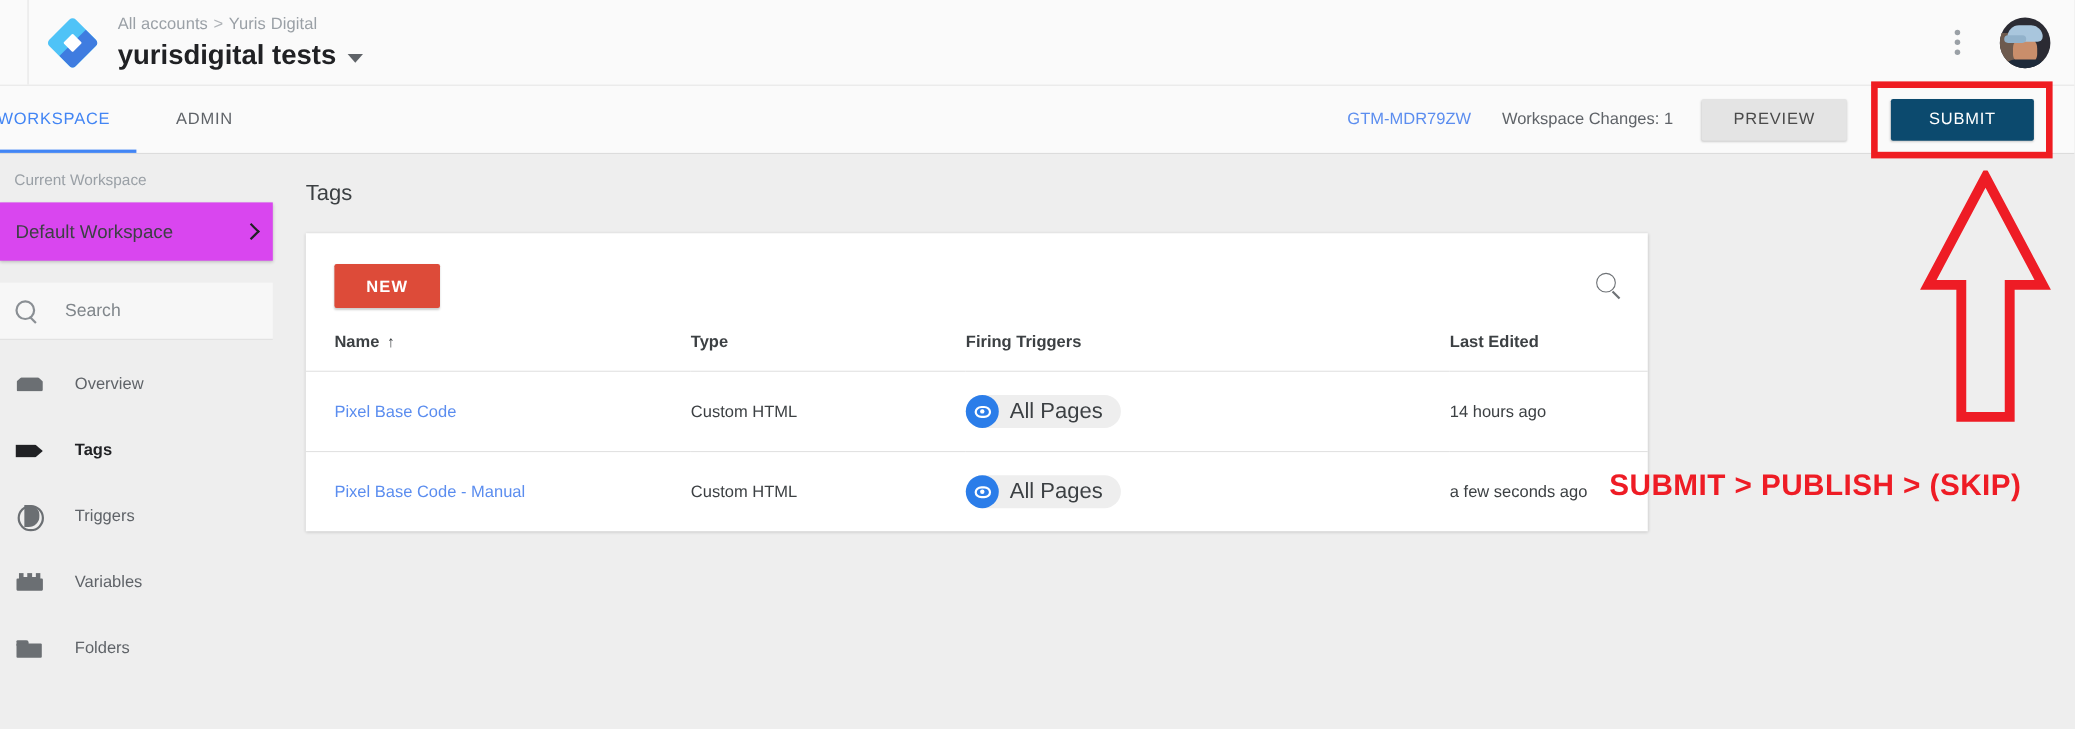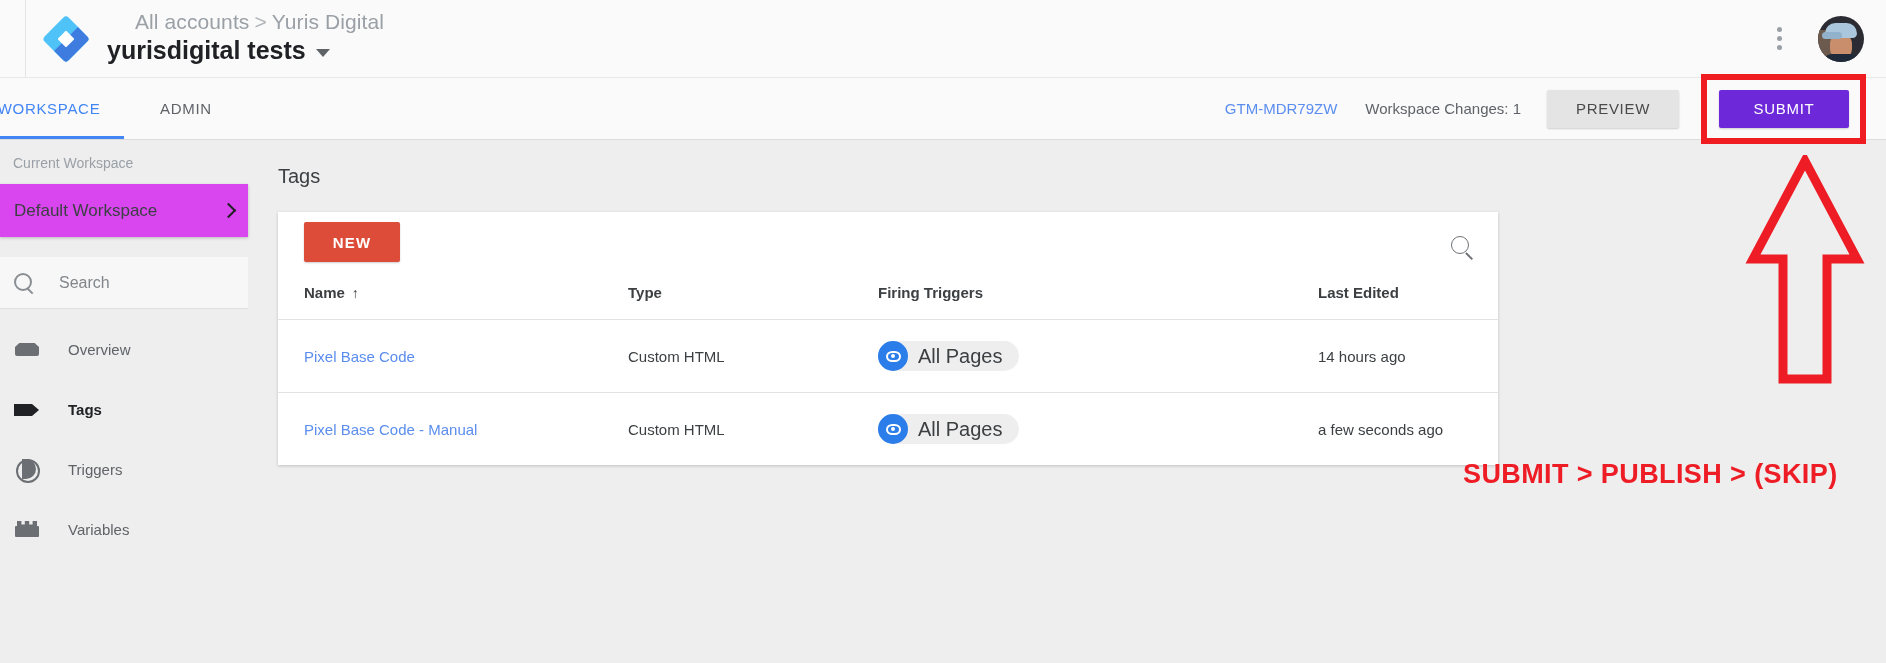--- a/index.html
+++ b/index.html
@@ -36,22 +36,22 @@
     content: ""; position: absolute; right: 0; bottom: 0;
     width: 17px; height: 34px; background: #3f7ce0;
   }
   .gtm-logo .diamond::before {
     content: ""; position: absolute; left: 11px; top: 11px;
     width: 12px; height: 12px; background: #ffffff; z-index: 2;
     border-radius: 1px;
   }
   .titleblock { margin-left: 18px; }
   .breadcrumb {
-    font-size: 21px; color: #9aa0a6; letter-spacing: .1px;
-    line-height: 20px; white-space: nowrap; margin-left: 28px;
+    font-size: 15px; color: #9aa0a6; letter-spacing: .1px;
+    line-height: 20px; white-space: nowrap;
   }
   .breadcrumb .sep { margin: 0 5px; color: #b0b4b8; }
   .acct-title {
     display: flex; align-items: center; gap: 10px;
     margin-top: 2px;
   }
   .acct-title .name {
     font-size: 25px; font-weight: bold; color: #202124; line-height: 32px;
   }
   .caret-down {
@@ -109,21 +109,21 @@
   .ws-changes { font-size: 15px; color: #5f6368; margin-right: 26px; white-space: nowrap; }
   .btn {
     font-size: 15px; letter-spacing: .7px; border: none; cursor: pointer;
     border-radius: 2px; font-family: "Liberation Sans", sans-serif;
   }
   .btn-preview {
     background: #e4e4e4; color: #4a4a4a; width: 132px; height: 38px;
     box-shadow: 0 1px 2px rgba(0,0,0,.18);
   }
   .btn-submit {
-    background: #6d28d9; color: #ffffff; width: 130px; height: 38px;
+    background: #0c4a6e; color: #ffffff; width: 130px; height: 38px;
     box-shadow: 0 1px 2px rgba(0,0,0,.18);
   }
   .submit-wrap {
     margin-left: 22px; padding: 10px 11px 10px 12px;
     border: 6px solid #ef1c21; display: flex; align-items: center;
   }
 
   
   .sidebar {
     position: absolute; left: 0; top: 140px; width: 248px; height: 523px;
@@ -210,21 +210,21 @@
     background:#6b6f73; border-radius:1px;
   }
 
   
   .main { position: absolute; left: 248px; top: 140px; width: 1638px; height: 523px; }
   .page-title { font-size: 20px; color: #3c4043; padding: 25px 0 0 30px; }
   .card {
     position: absolute; left: 30px; top: 72px; width: 1220px;
     background: #ffffff; box-shadow: 0 1px 3px rgba(0,0,0,.2);
   }
-  .card-top { display: flex; align-items: flex-end; padding: 10px 22px 0 26px; }
+  .card-top { display: flex; align-items: center; padding: 28px 22px 0 26px; }
   .btn-new {
     background: #dd4b39; color: #ffffff; width: 96px; height: 40px;
     font-size: 15px; letter-spacing: 1.1px; font-weight: bold;
     border: none; border-radius: 2px; cursor: pointer;
     box-shadow: 0 1px 2px rgba(0,0,0,.2);
     font-family: "Liberation Sans", sans-serif;
   }
   .card-search { margin-left: auto; width: 28px; height: 28px; position: relative; cursor: pointer; }
   .card-search::before {
     content:""; position:absolute; left:3px; top:2px; width:16px; height:16px;
@@ -266,21 +266,21 @@
   .trigger-chip .tbadge .eye::after {
     content:""; width: 4px; height: 4px; border-radius: 50%; background: #ffffff;
   }
   .trigger-chip .tlabel { font-size: 20px; color: #3c4043; margin-left: 10px; }
 
   
   .annot-arrow { position: absolute; left: 1745px; top: 155px; width: 120px; height: 230px; }
   .annot-text {
     position: absolute; left: 1463px; top: 426px;
     font-size: 27px; font-weight: bold; color: #ee1c25;
-    letter-spacing: .4px; white-space: nowrap; margin-top: 33px;
+    letter-spacing: .4px; white-space: nowrap;
   }
 </style>
 </head>
 <body>
 
 <div class="app">
 
   <div class="topbar">
     <div class="left-rail"></div>
 
@@ -355,20 +355,24 @@
         <span class="ico ico-tag"></span>
         <span class="lbl">Tags</span>
       </div>
       <div class="navitem">
         <span class="ico ico-trigger"></span>
         <span class="lbl">Triggers</span>
       </div>
       <div class="navitem">
         <span class="ico ico-var"></span>
         <span class="lbl">Variables</span>
+      </div>
+      <div class="navitem">
+        <span class="ico ico-folder"></span>
+        <span class="lbl">Folders</span>
       </div>
     </div>
   </div>
 
   <div class="main">
     <div class="page-title">Tags</div>
 
     <div class="card">
       <div class="card-top">
         <button class="btn-new">NEW</button>

